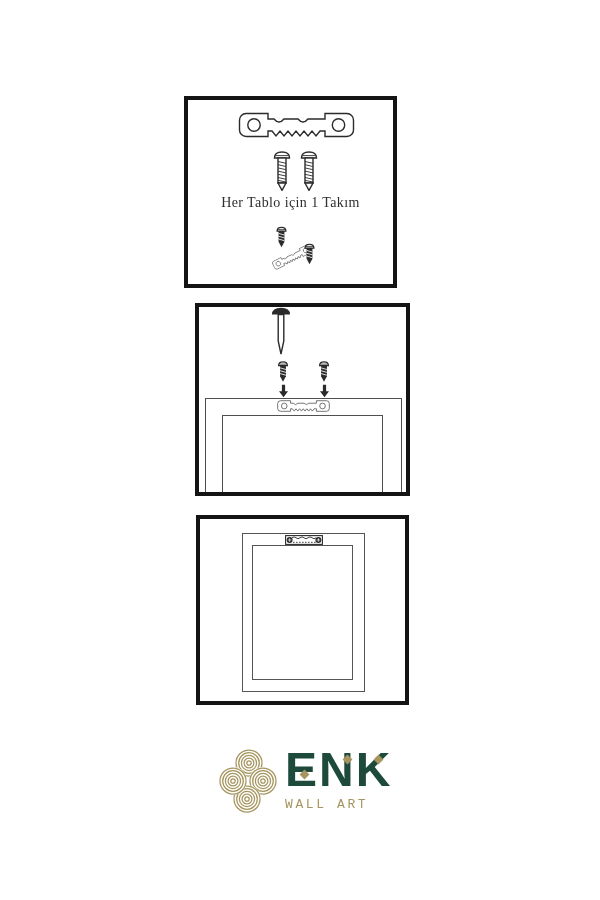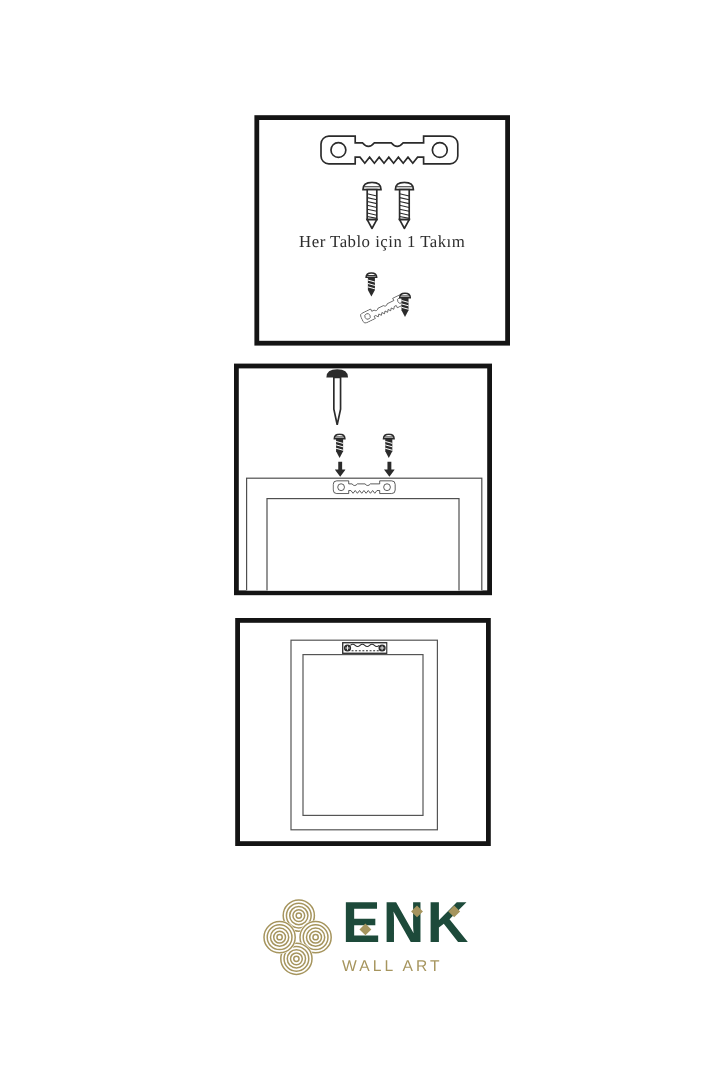--- a/index.html
+++ b/index.html
@@ -4,21 +4,21 @@
 <style>
   html,body{margin:0;padding:0;}
   body{
     width:600px;height:900px;background:var(--background,#fff);
     position:relative;font-family:"Liberation Sans",sans-serif;overflow:hidden;
   }
   .panel{
     position:absolute;box-sizing:border-box;background:#fff;
     border:4px solid var(--border,#141414);overflow:hidden;
   }
-  #panel-kit{left:212px;top:96px;width:213px;height:192px;}
+  #panel-kit{left:184px;top:96px;width:213px;height:192px;}
   #panel-install{left:195px;top:303px;width:215px;height:193px;}
   #panel-mounted{left:196px;top:515px;width:213px;height:190px;}
   .abs{position:absolute;}
   .outline{stroke:var(--ink,#2b2b2b);stroke-width:1.4;fill:#fff;}
   .solid{fill:var(--ink,#2b2b2b);stroke:none;}
   .thin{stroke:var(--ink,#2b2b2b);stroke-width:0.9;fill:none;}
   .whiteline{stroke:#fff;stroke-width:0.9;fill:none;}
   .caption{
     position:absolute;left:0;right:0;text-align:center;
     font-family:"Liberation Serif",serif;font-size:14px;color:#2e2e2e;
@@ -26,21 +26,21 @@
   }
   .frame-rect{position:absolute;box-sizing:border-box;border:1.3px solid #4f4f4f;background:#fff;}
   
   .brand-word{
     position:absolute;left:285px;top:746px;
     font-family:Liberation Sans, sans-serif;font-weight:700;font-size:48px;line-height:1;
     letter-spacing:2px;color:var(--green,#1d4a3a);
   }
   .brand-sub{
     position:absolute;left:285px;top:797px;width:96px;
-    font-family:Liberation Sans, sans-serif;font-size:13px;letter-spacing:2.6px;
+    font-family:Liberation Mono, monospace;font-size:13px;letter-spacing:2.6px;
     color:var(--gold,#a6955e);white-space:nowrap;
   }
   .diamond{position:absolute;width:7px;height:7px;background:var(--gold,#a6955e);transform:rotate(45deg);}
 </style>
 </head>
 <body>
 
 <svg width="0" height="0" style="position:absolute" aria-hidden="true">
   <defs>
     <g id="hanger-shape">

